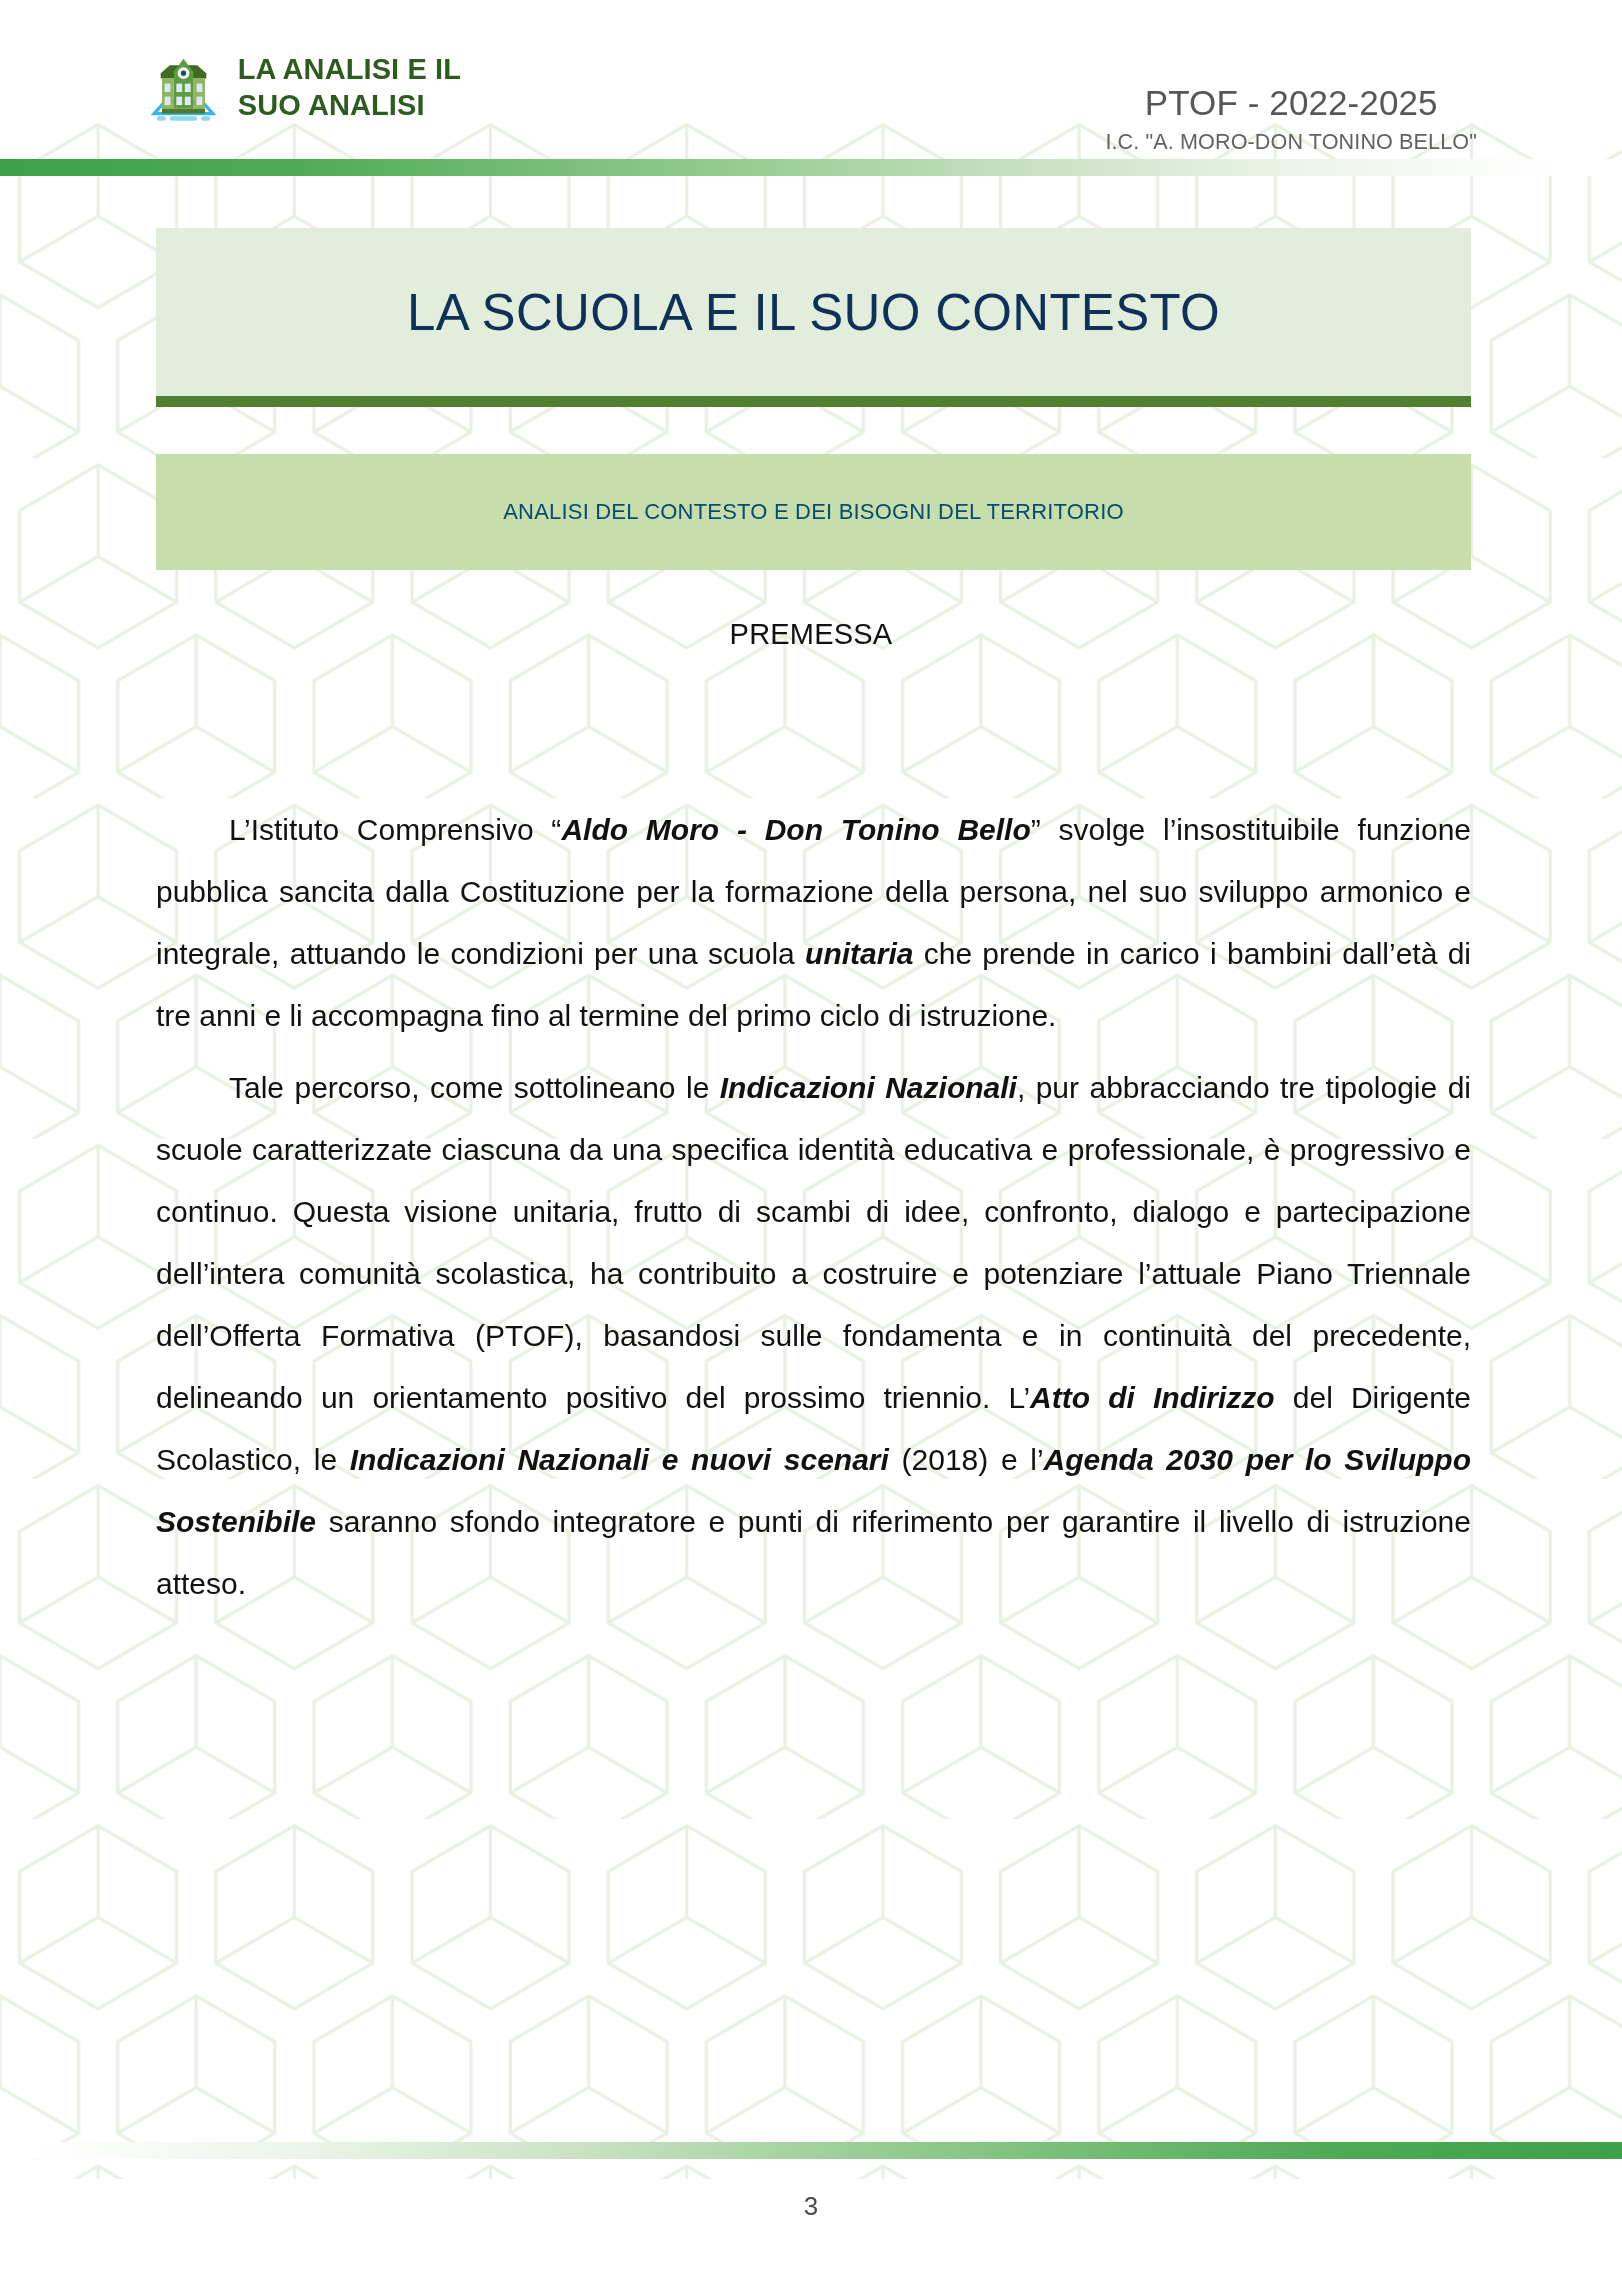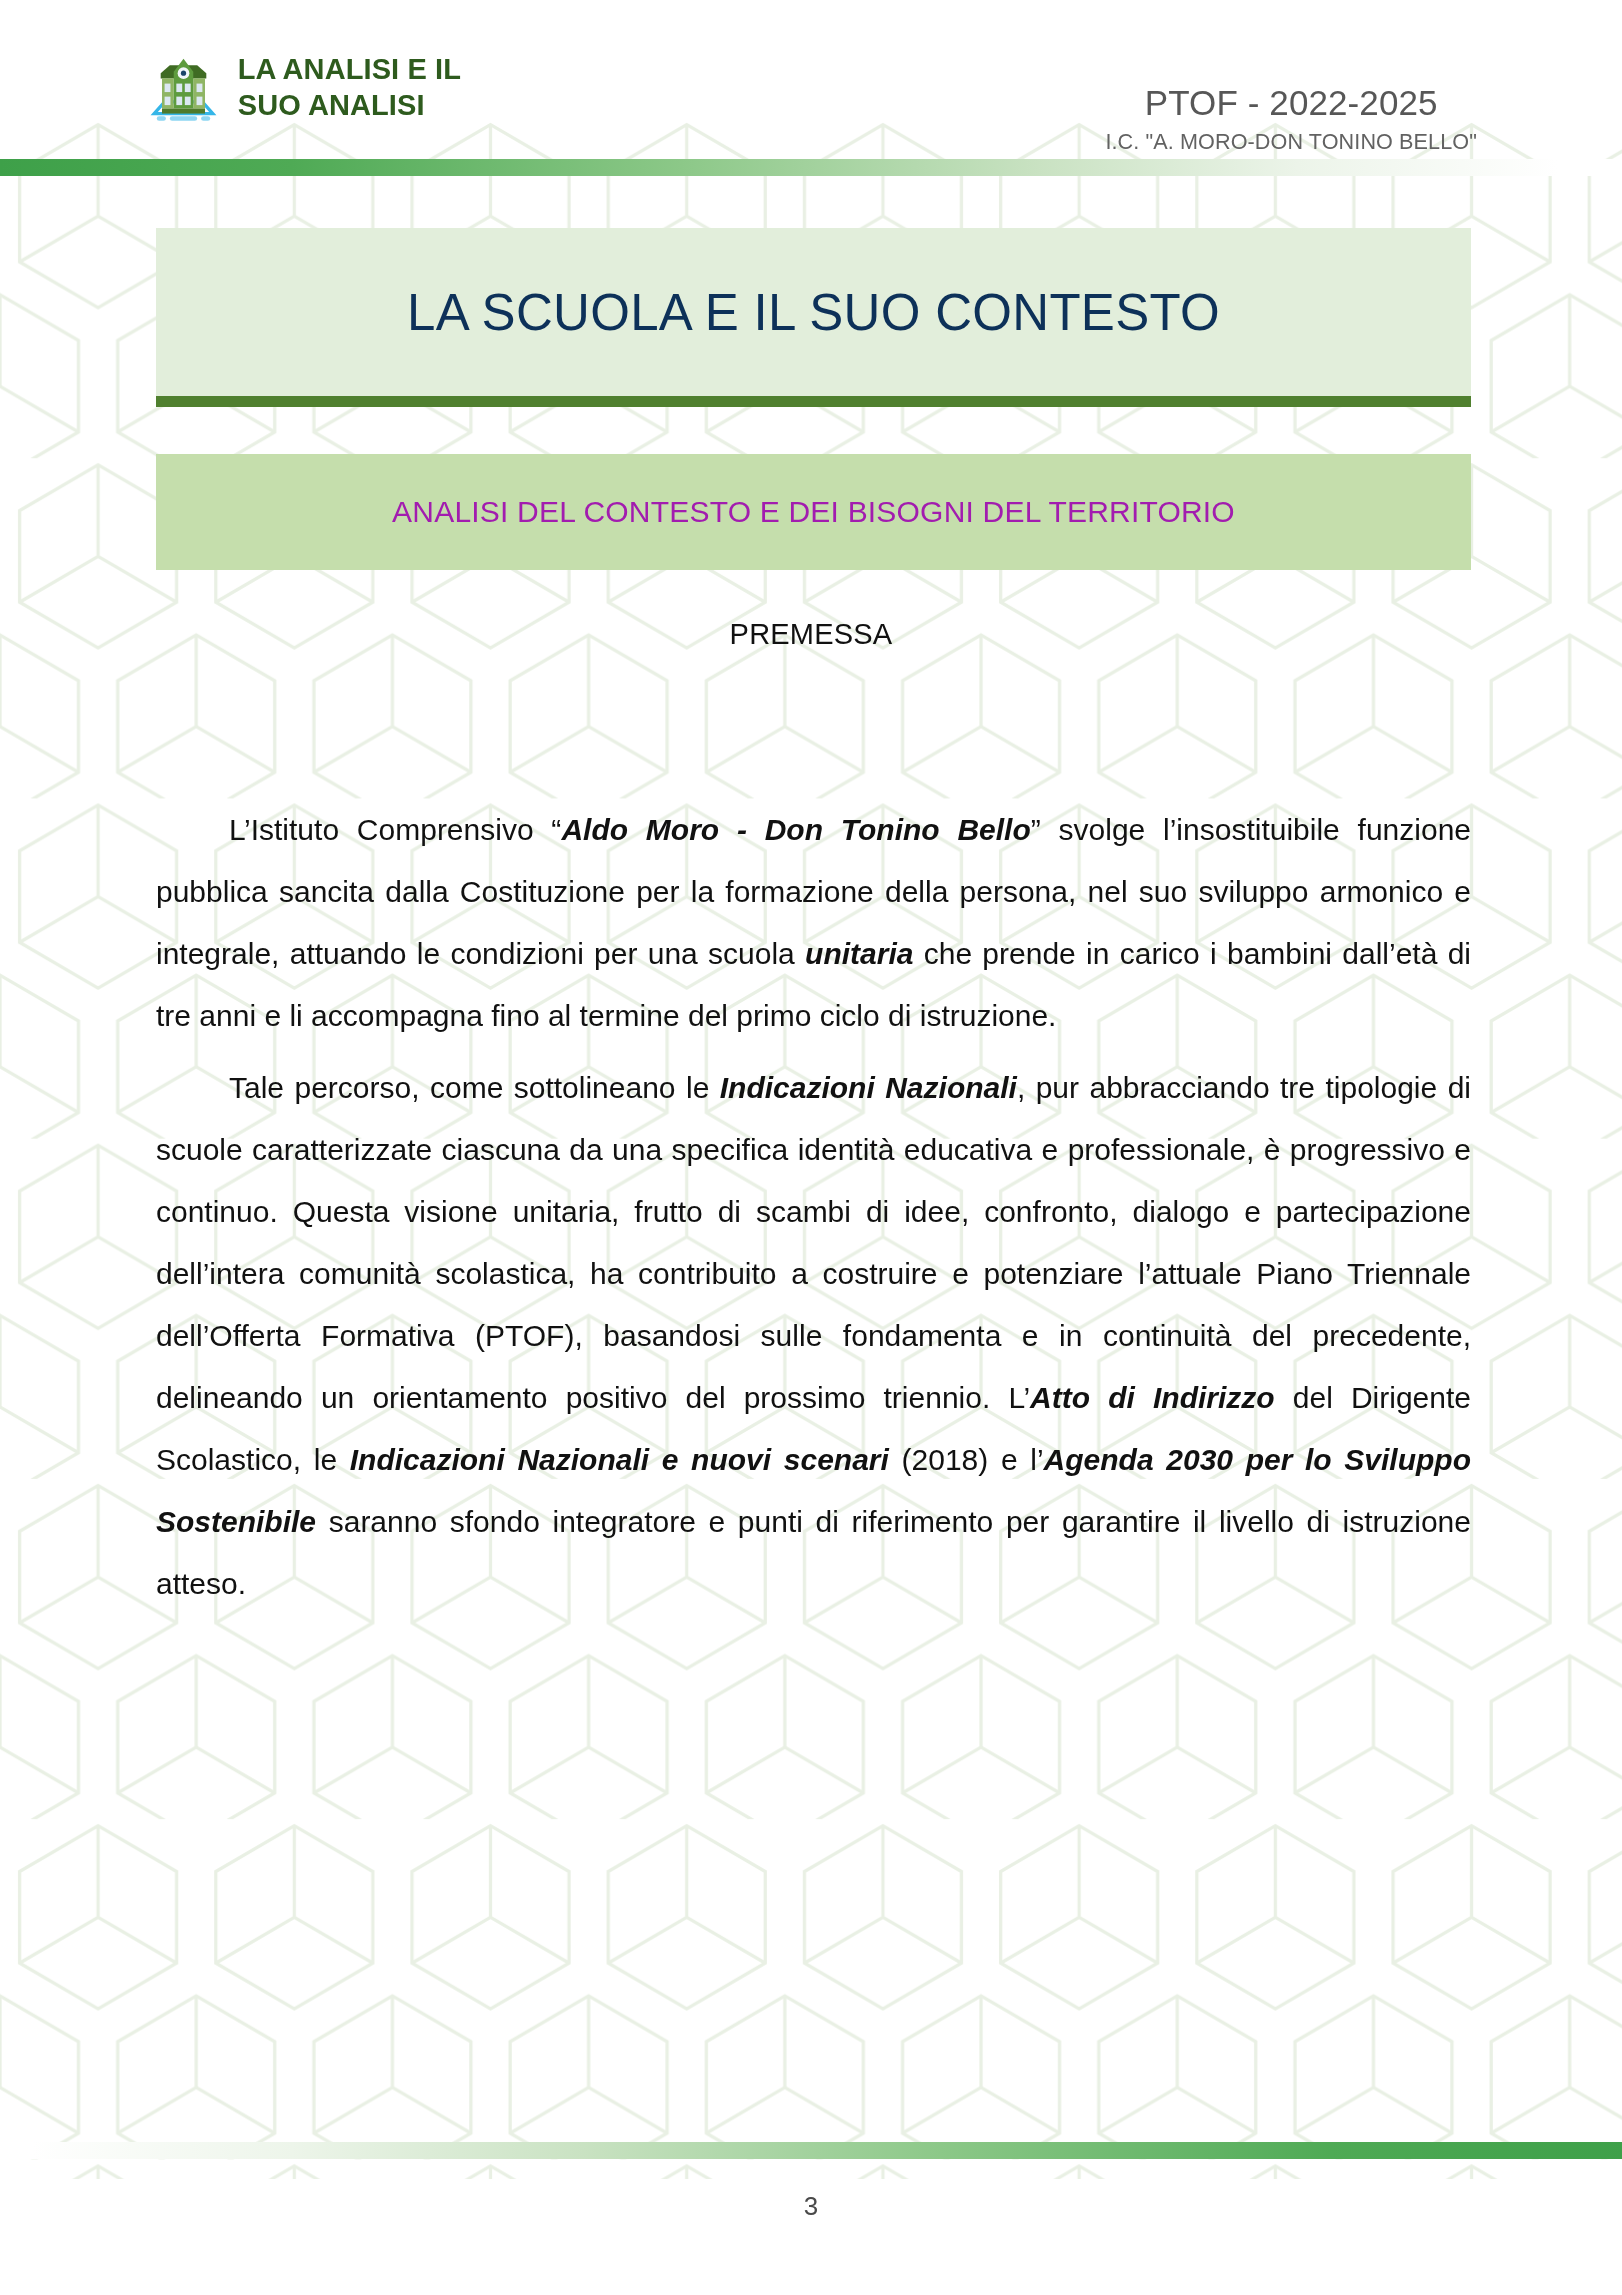--- a/index.html
+++ b/index.html
@@ -141,22 +141,22 @@
     top: 454px;
     width: 1315px;
     height: 116px;
     background: #C5DEAC;
     display: flex;
     align-items: center;
     justify-content: center;
     box-sizing: border-box;
   }
   .section-banner-text {
-    color: #a21caf;
-    font-size: 30px;
+    color: #0c4a6e;
+    font-size: 22px;
     letter-spacing: 0.2px;
   }
 
   .premessa {
     position: absolute;
     left: 0;
     top: 618px;
     width: 1622px;
     text-align: center;
     color: #111111;

